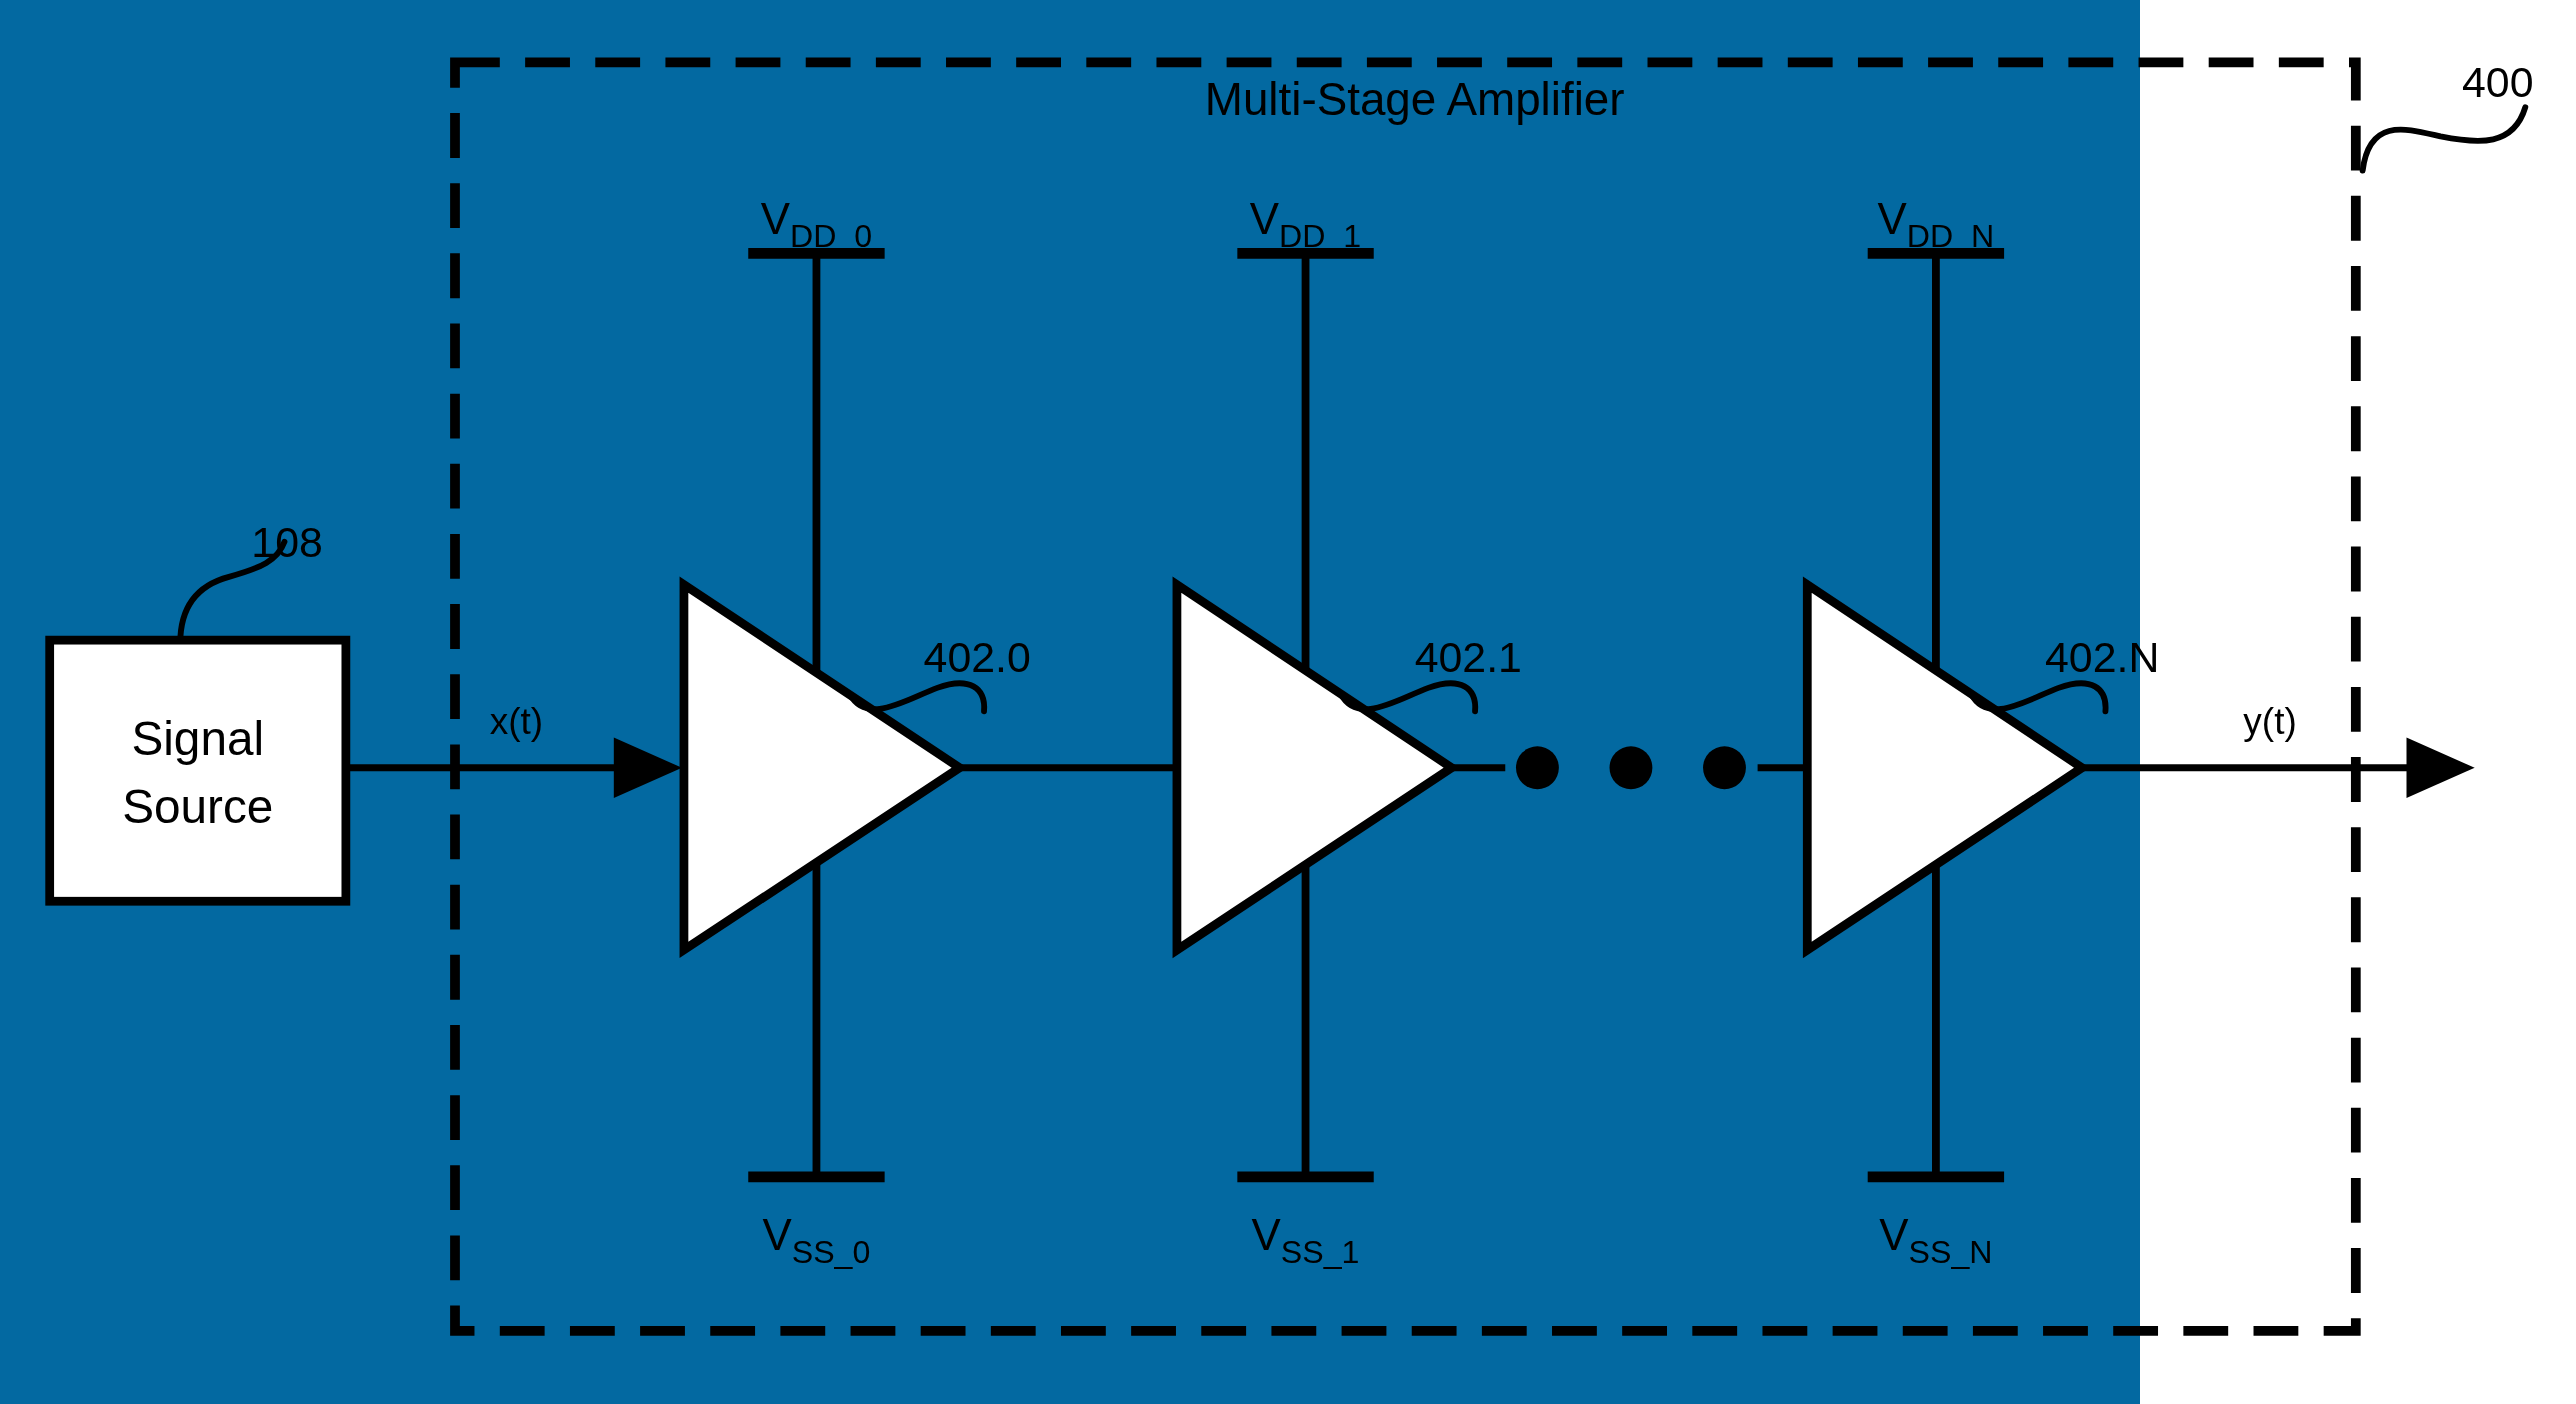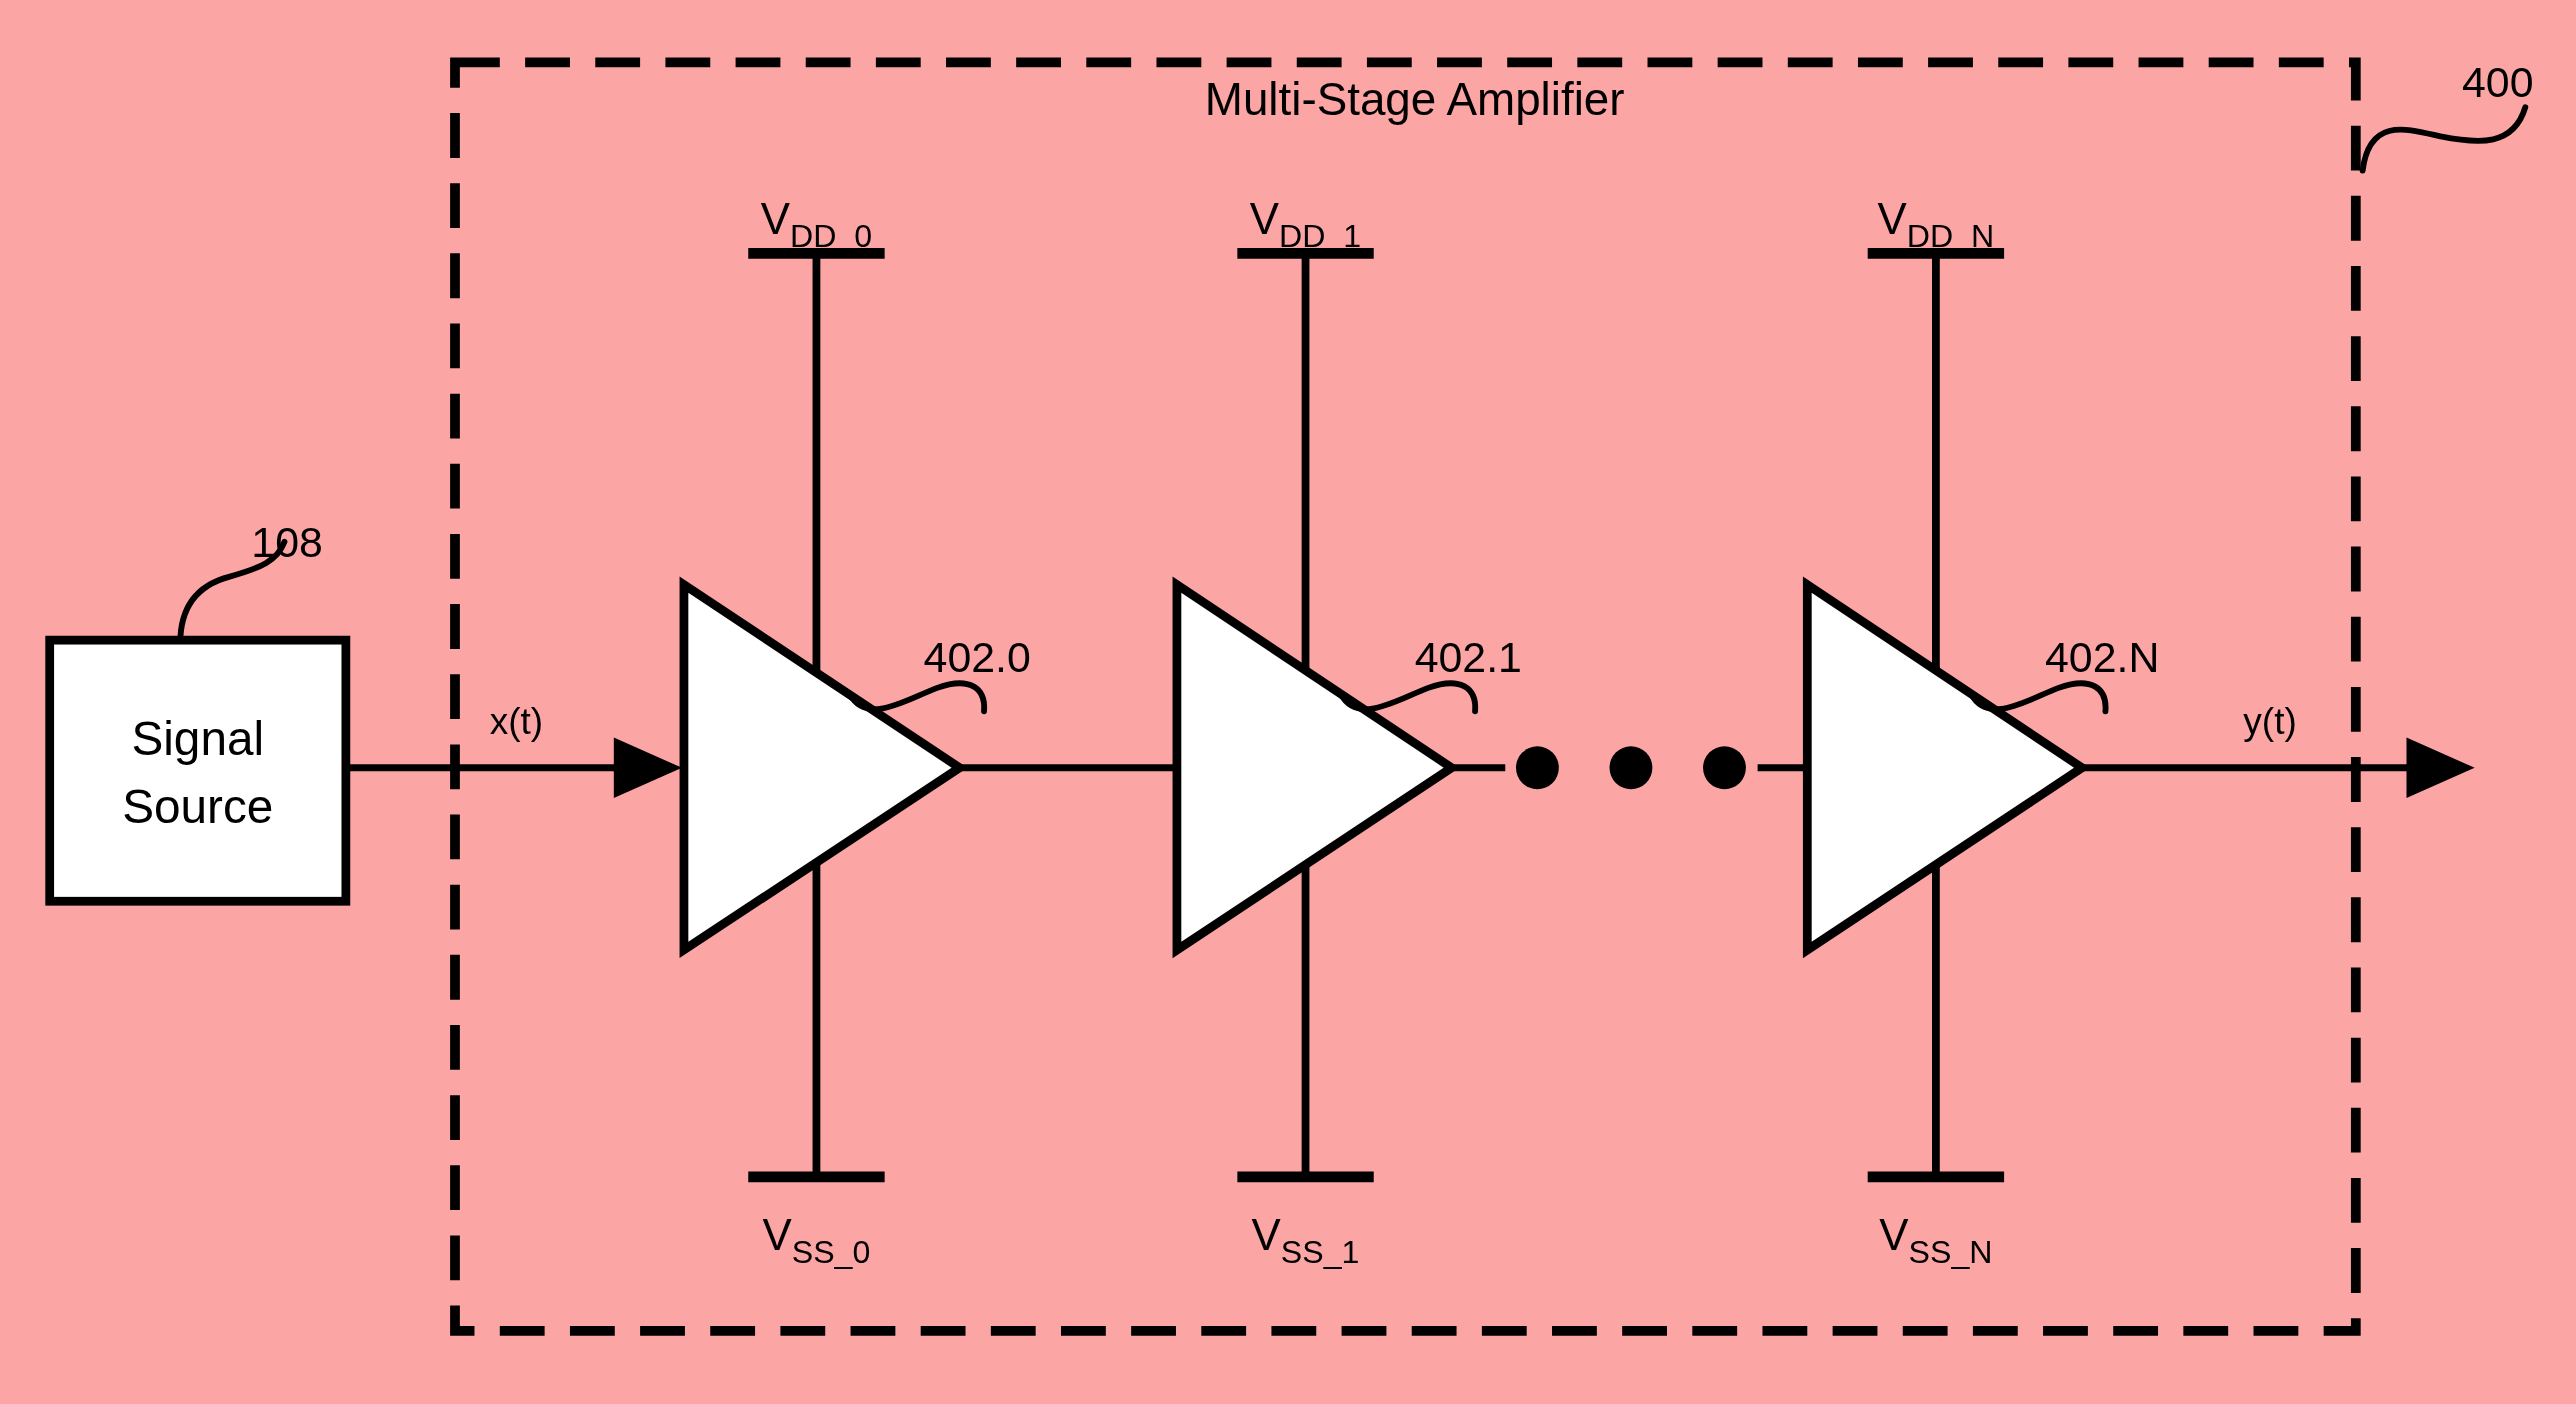--- a/index.html
+++ b/index.html
@@ -9,23 +9,23 @@
     background: #ffffff;
   }
   body {
     width: 2576px;
     height: 1405px;
     font-family: "Liberation Sans", sans-serif;
     overflow: hidden;
   }
   #figure-root {
     position: relative;
-    width: 2576px;
+    width: 2140px;
     height: 1405px;
-    background: #fca5a5;
+    background: #0369a1;
   }
   svg.diagram {
     display: block;
     width: 2576px;
     height: 1405px;
   }
   
   .wire        { stroke: #000000; stroke-width: 7;  fill: none; stroke-linecap: butt; }
   .rail        { stroke: #000000; stroke-width: 8;  fill: none; stroke-linecap: butt; }
   .rail-bar    { stroke: #000000; stroke-width: 11; fill: none; stroke-linecap: butt; }

